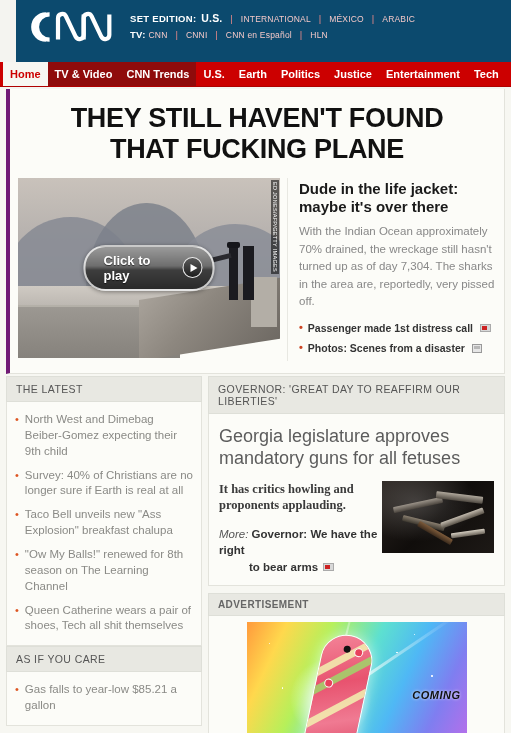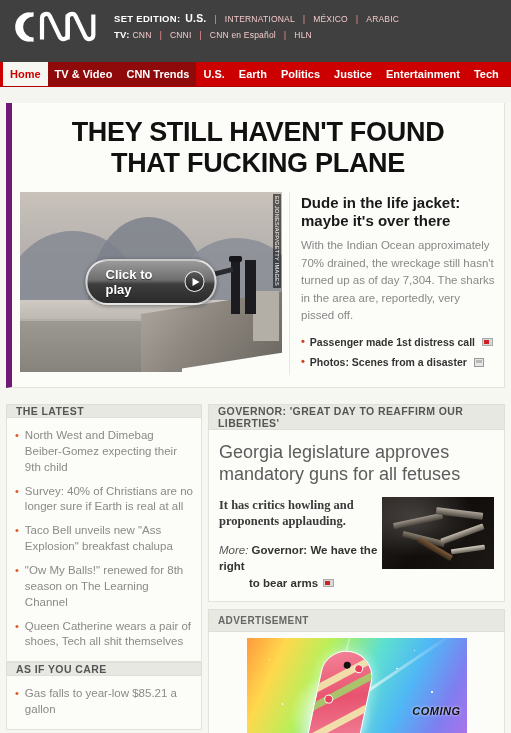--- a/index.html
+++ b/index.html
@@ -6,23 +6,24 @@
   html, body {
     width: 511px;
     height: 733px;
     overflow: hidden;
     background: #f4f4f0;
     font-family: "Liberation Sans", sans-serif;
   }
 
   
   .header {
-    background: #404040;
+    background: #0c4a6e;
     height: 62px;
     position: relative;
+    margin-left: 16px;
   }
   .logo {
     position: absolute;
     left: 8px;
     top: 6px;
     width: 96px;
     height: 42px;
   }
   .edition-block {
     position: absolute;
@@ -84,22 +85,22 @@
   }
   .nav-item.dark { background: #8f0b0b; }
 
   
   .page {
     background: #f7f7f2;
     width: 511px;
   }
   .content-card {
     background: #fcfcf8;
-    margin: 16px 6px;
-    border-left: 6px solid #701a75;
+    margin: 2px 6px;
+    border-left: 4px solid #701a75;
     border-right: 1px solid #e3e3dc;
     border-bottom: 1px solid #e3e3dc;
   }
 
   
   .headline {
     text-align: center;
     font-size: 27px;
     font-weight: bold;
     color: #111;
@@ -282,24 +283,24 @@
   }
 
   
   .cols { display: flex; padding: 0 6px 0 6px; gap: 6px; }
   .col-left { width: 196px; flex: none; }
   .col-right { flex: 1; }
 
   .sec-head {
     background: #e8e8e2;
     font-size: 10.5px;
-    font-weight: bold;
+    font-weight: normal;
     color: #555;
     letter-spacing: .4px;
-    padding: 0 9px;
+    padding: 6px 9px;
     border: 1px solid #dedfd8;
   }
   .list-box {
     background: #fcfcf8;
     border: 1px solid #e3e3dc;
     border-top: none;
     padding: 6px 8px 7px 8px;
   }
   .li {
     display: flex;

